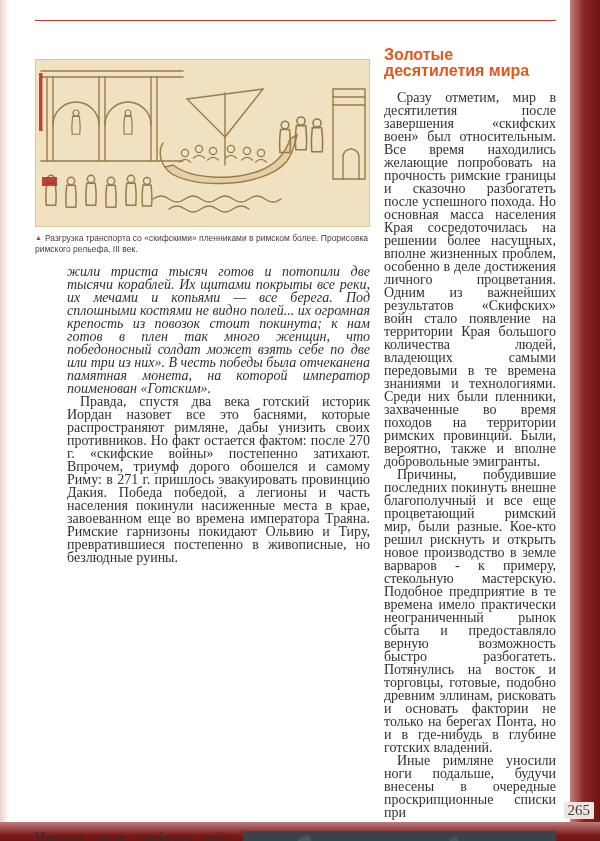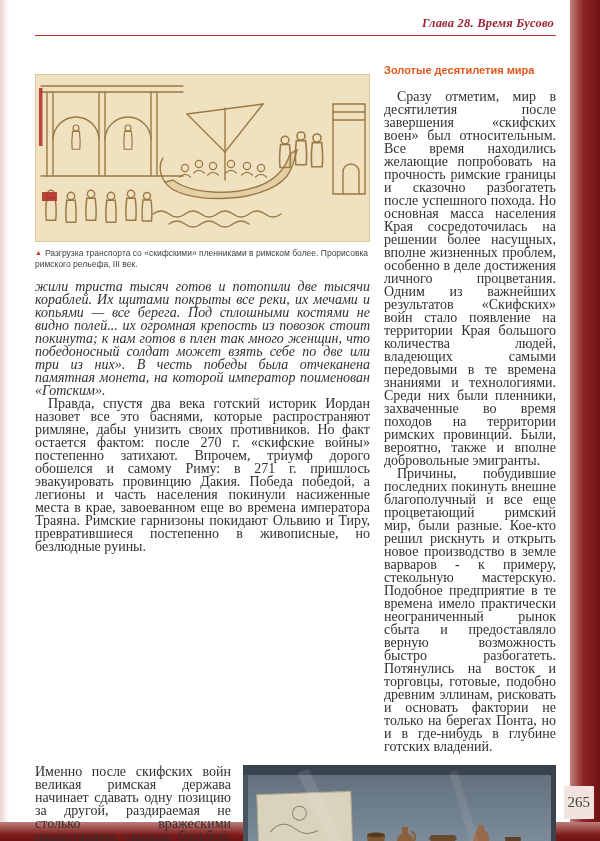--- a/index.html
+++ b/index.html
@@ -30,42 +30,41 @@
   .illustration svg,.photo svg{display:block;}
 
   .fig-caption{font-family:"Liberation Sans", sans-serif;font-size:8.5px;color:#3f3f3f;
     line-height:11px;margin-top:5px;}
   .marker{color:#c0392b;font-size:7px;margin-right:3px;vertical-align:1px;}
 
   .body-text{font-size:14px;line-height:13px;color:#33302c;text-align:justify;}
   .body-text p{margin:0;text-indent:13px;}
   .body-text p.noindent{text-indent:0;}
   .body-text p.italic{font-style:italic;}
-  .text-after-figure{margin-top:10px;}
+  .text-after-figure{margin-top:10px;margin-left:32px;}
 
   .section-heading{font-family:"Liberation Sans", sans-serif;font-weight:bold;
-    color:#e2571a;font-size:11px;line-height:16px;margin:14px 0 12px 0;}
+    color:#e2571a;font-size:16px;line-height:16px;margin:14px 0 12px 0;}
 
   .bottom-row{display:flex;gap:12px;margin-top:12px;}
   .bottom-text{width:196px;}
   .photo-block{width:313px;}
 
   .page-number{position:absolute;right:6px;bottom:22px;font-size:15px;color:#44403c;
-    background:#f1e3df;padding:8px 4px;border-radius:1px;}
+    background:#f1e3df;padding:0 4px;border-radius:1px;}
 </style>
 </head>
 <body>
 
 <div class="edge-left"></div>
 <div class="edge-right"></div>
 <div class="edge-bottom"></div>
 
 <div class="content">
 
-  <div class="chapter-header">Глава 28. Время Бусово</div>
   <div class="header-rule"></div>
 
   <div class="columns">
 
     <div class="col-left">
 
       <div class="illustration">
         <svg width="335" height="168" viewBox="0 0 335 168">
           <rect width="335" height="168" fill="#f0e1c0"></rect>
           <rect x="0.5" y="0.5" width="334" height="167" fill="none" stroke="#dcc89c" stroke-width="1"></rect>
@@ -140,20 +139,21 @@
         <p class="noindent italic">жили триста тысяч готов и потопили две тысячи кораблей. Их щитами покрыты все реки, их мечами и копьями — все берега. Под сплошными костями не видно полей... их огромная крепость из повозок стоит покинута; к нам готов в плен так много женщин, что победоносный солдат может взять себе по две или три из них». В честь победы была отчеканена памятная монета, на которой император поименован «Готским».</p>
         <p>Правда, спустя два века готский историк Иордан назовет все это баснями, которые распространяют римляне, дабы унизить своих противников. Но факт остается фактом: после 270 г. «скифские войны» постепенно затихают. Впрочем, триумф дорого обошелся и самому Риму: в 271 г. пришлось эвакуировать провинцию Дакия. Победа победой, а легионы и часть населения покинули насиженные места в крае, завоеванном еще во времена императора Траяна. Римские гарнизоны покидают Ольвию и Тиру, превратившиеся постепенно в живописные, но безлюдные руины.</p>
       </div>
     </div>
 
     <div class="col-right">
       <div class="section-heading">Золотые десятилетия мира</div>
       <div class="body-text">
         <p>Сразу отметим, мир в десятилетия после завершения «скифских воен» был относительным. Все время находились желающие попробовать на прочность римские границы и сказочно разбогатеть после успешного похода. Но основная масса населения Края сосредоточилась на решении более насущных, вполне жизненных проблем, особенно в деле достижения личного процветания. Одним из важнейших результатов «Скифских» войн стало появление на территории Края большого количества людей, владеющих самыми передовыми в те времена знаниями и технологиями. Среди них были пленники, захваченные во время походов на территории римских провинций. Были, вероятно, также и вполне добровольные эмигранты.</p>
         <p>Причины, побудившие последних покинуть внешне благополучный и все еще процветающий римский мир, были разные. Кое-кто решил рискнуть и открыть новое производство в земле варваров - к примеру, стекольную мастерскую. Подобное предприятие в те времена имело практически неограниченный рынок сбыта и предоставляло верную возможность быстро разбогатеть. Потянулись на восток и торговцы, готовые, подобно древним эллинам, рисковать и основать фактории не только на берегах Понта, но и в где-нибудь в глубине готских владений.</p>
+        <p>Иные римляне уносили ноги подальше, будучи внесены в очередные проскрипционные списки при</p>
       </div>
     </div>
   </div>
 
   <div class="bottom-row">
     <div class="bottom-text body-text">
       <p class="noindent">Именно после скифских войн великая римская держава начинает сдавать одну позицию за другой, раздираемая не столько вражескими нашествиями, сколько борьбой, которую ведут претенденты в императоры. В перерывах между ожесточенной борьбой за власть и подавлением очередных мятежей правители Рима все еще успевают дать отпор «варварам», получая от сената очередные звания «готских» и «римских». Однако на границах империи возникают новые царства, королевства и племенные союзы, коалиции, с вожделением и ненавистью поглядывающие в сторону некогда нерушимых границ и копящие силы, дабы (если повезет) выиграть очередную битву за Рим.</p>
     </div>
 
     <div class="photo-block">

